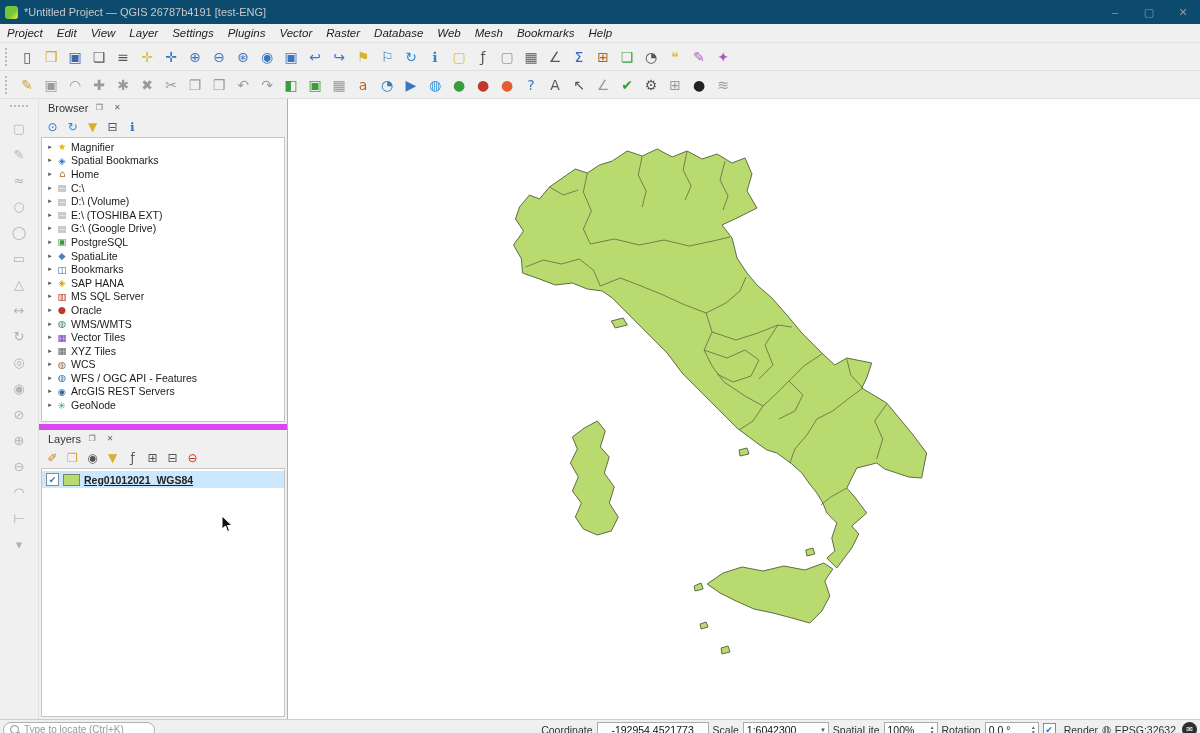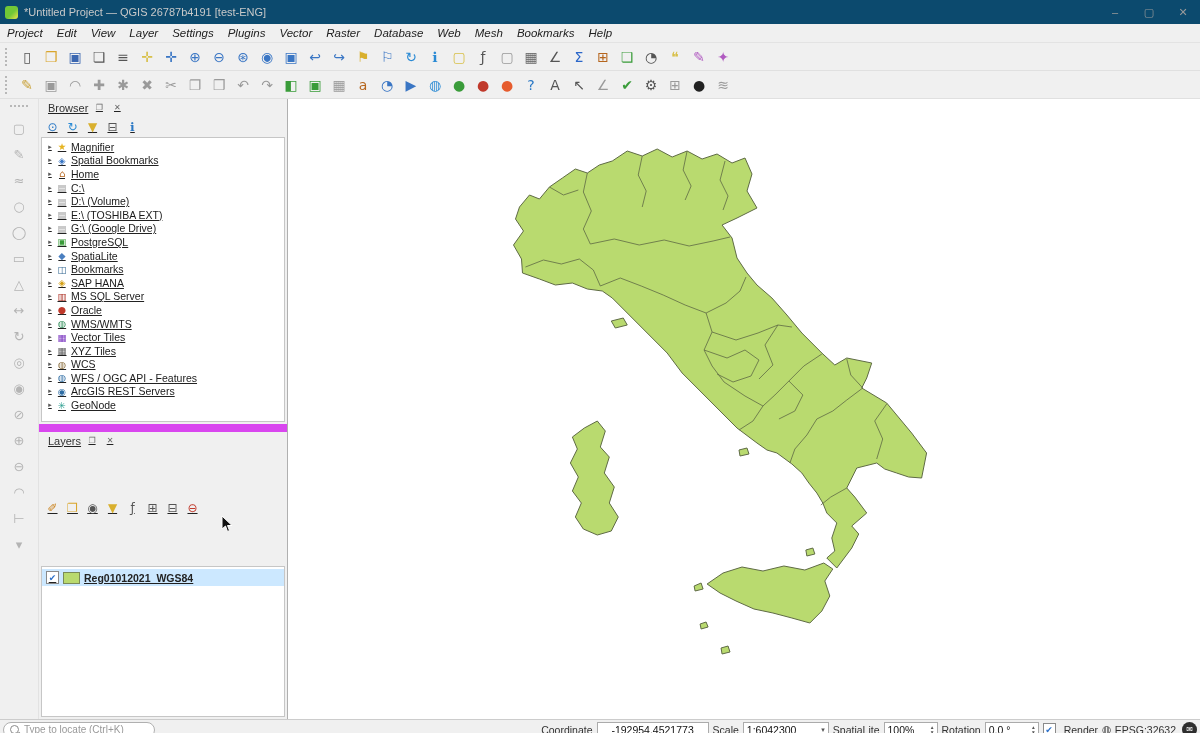--- a/index.html
+++ b/index.html
@@ -19,23 +19,23 @@
   .thandle{width:4px;height:18px;border-left:2px dotted #b8b8b8;margin:0 4px 0 2px;}
   .tbtn{width:24px;height:24px;border:1px solid transparent;background:transparent;display:flex;align-items:center;justify-content:center;padding:0;margin:0;}
   .glyph{font-family:"DejaVu Sans",sans-serif;font-size:14px;line-height:1;}
   
   .main{display:flex;height:620px;}
   .leftstrip{width:38px;background:#f0f0f0;display:flex;flex-direction:column;align-items:center;padding-top:6px;border-right:1px solid #e2e2e2;}
   .lhandle{width:18px;height:4px;border-top:2px dotted #b8b8b8;margin-bottom:4px;}
   .leftstrip .tbtn{margin:1px 0;}
   .leftstrip .glyph{color:#b4b4b4;font-size:13px;}
   .panels{width:248px;display:flex;flex-direction:column;background:#f0f0f0;}
-  .panel{display:flex;flex-direction:column;text-decoration:underline;}
+  .panel{display:flex;flex-direction:column;}
   .panel-browser{height:325px;}
-  .panel-layers{flex:1;border-top:8px solid #d946ef;gap:48px;}
+  .panel-layers{flex:1;border-top:6px solid #d946ef;}
   .panel-header{height:17px;display:flex;align-items:center;font-size:11px;color:#333;padding:0 4px 0 9px;}
   .dock-btn{margin-left:4px;width:14px;height:13px;display:flex;align-items:center;justify-content:center;color:#666;font-size:8px;}
   .dock-btn:first-of-type{margin-left:auto;}
   .panel-toolbar{height:21px;display:flex;align-items:center;padding-left:4px;gap:1px;}
   .panel-toolbar .tbtn{width:19px;height:19px;}
   .panel-toolbar .glyph{font-size:12px;}
   .tree{flex:1;background:#fff;border:1px solid #c6c6c6;margin:0 2px 2px 2px;overflow:hidden;padding-top:2px;}
   .tree-row{height:13.6px;display:flex;align-items:center;font-size:10.5px;padding-left:3px;white-space:nowrap;}
   .twisty{width:10px;font-size:7px;color:#555;text-align:center;font-family:"DejaVu Sans",sans-serif;}
   .ticon{width:14px;text-align:center;font-size:9.5px;font-family:"DejaVu Sans",sans-serif;}

